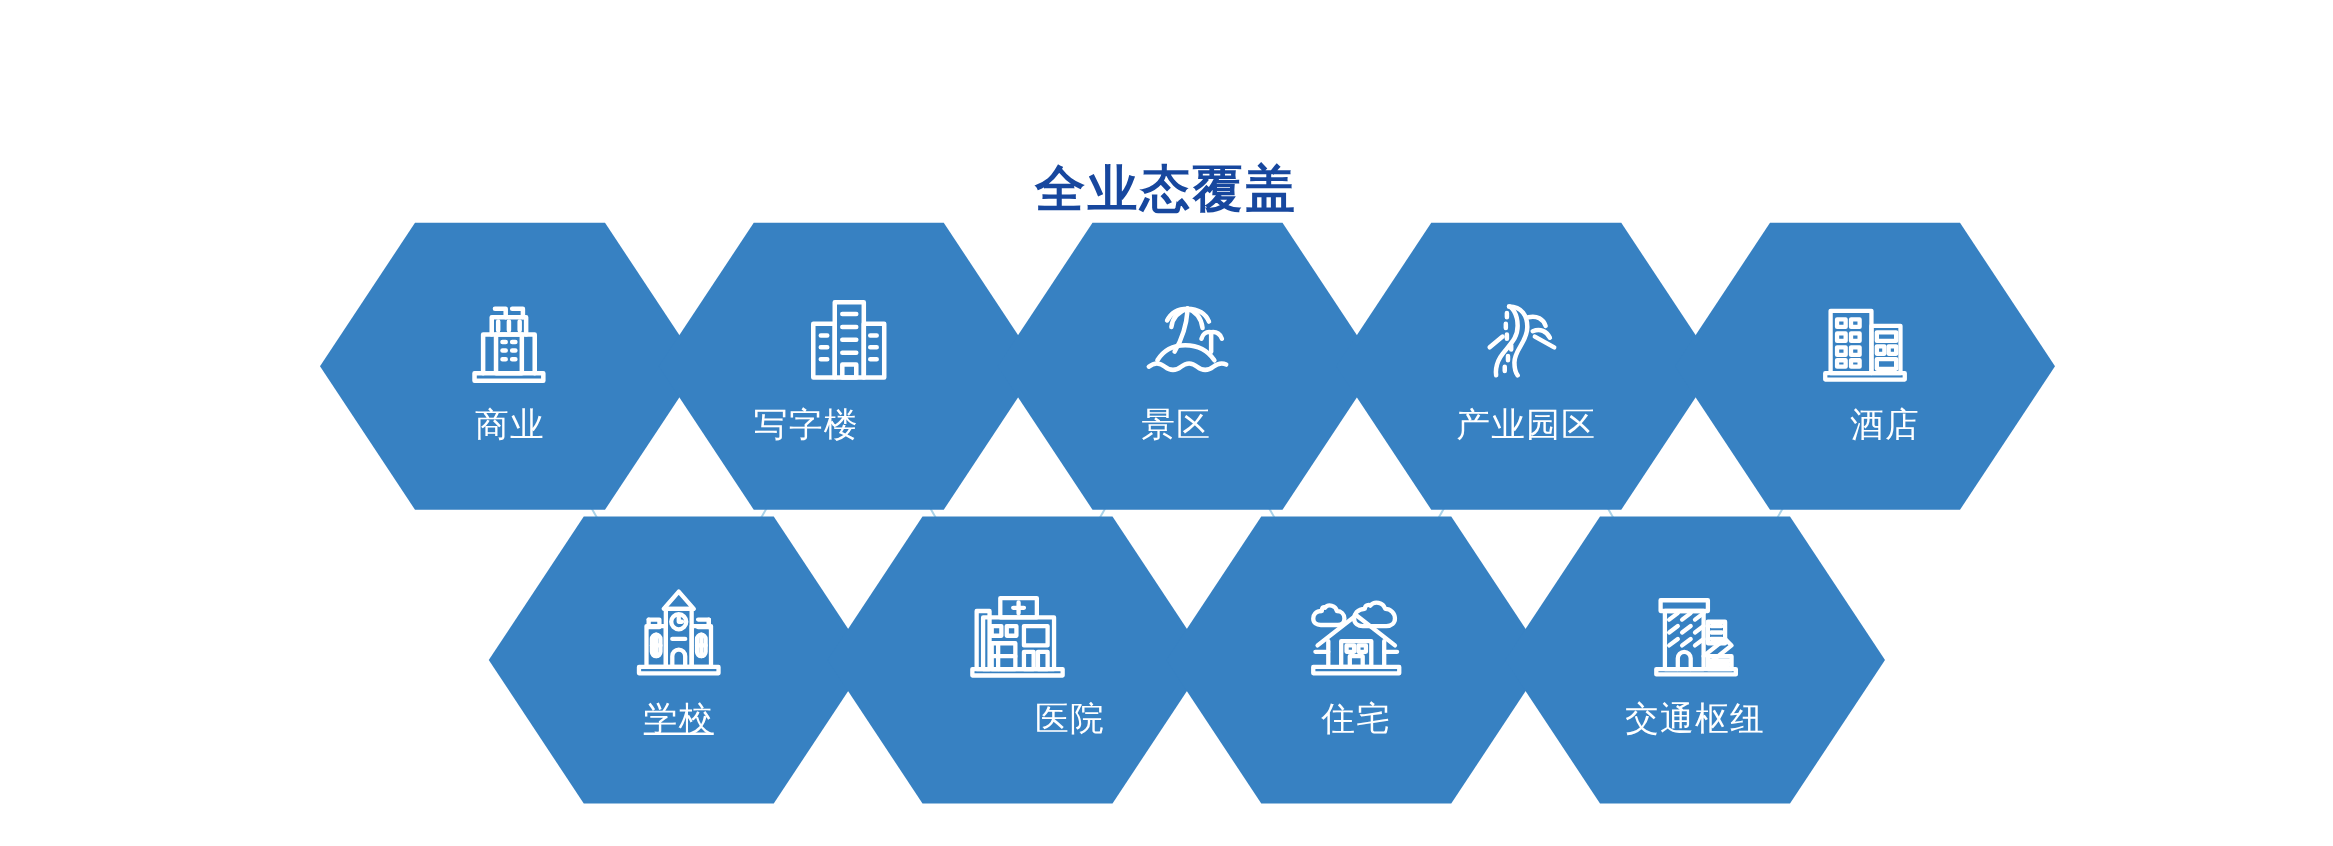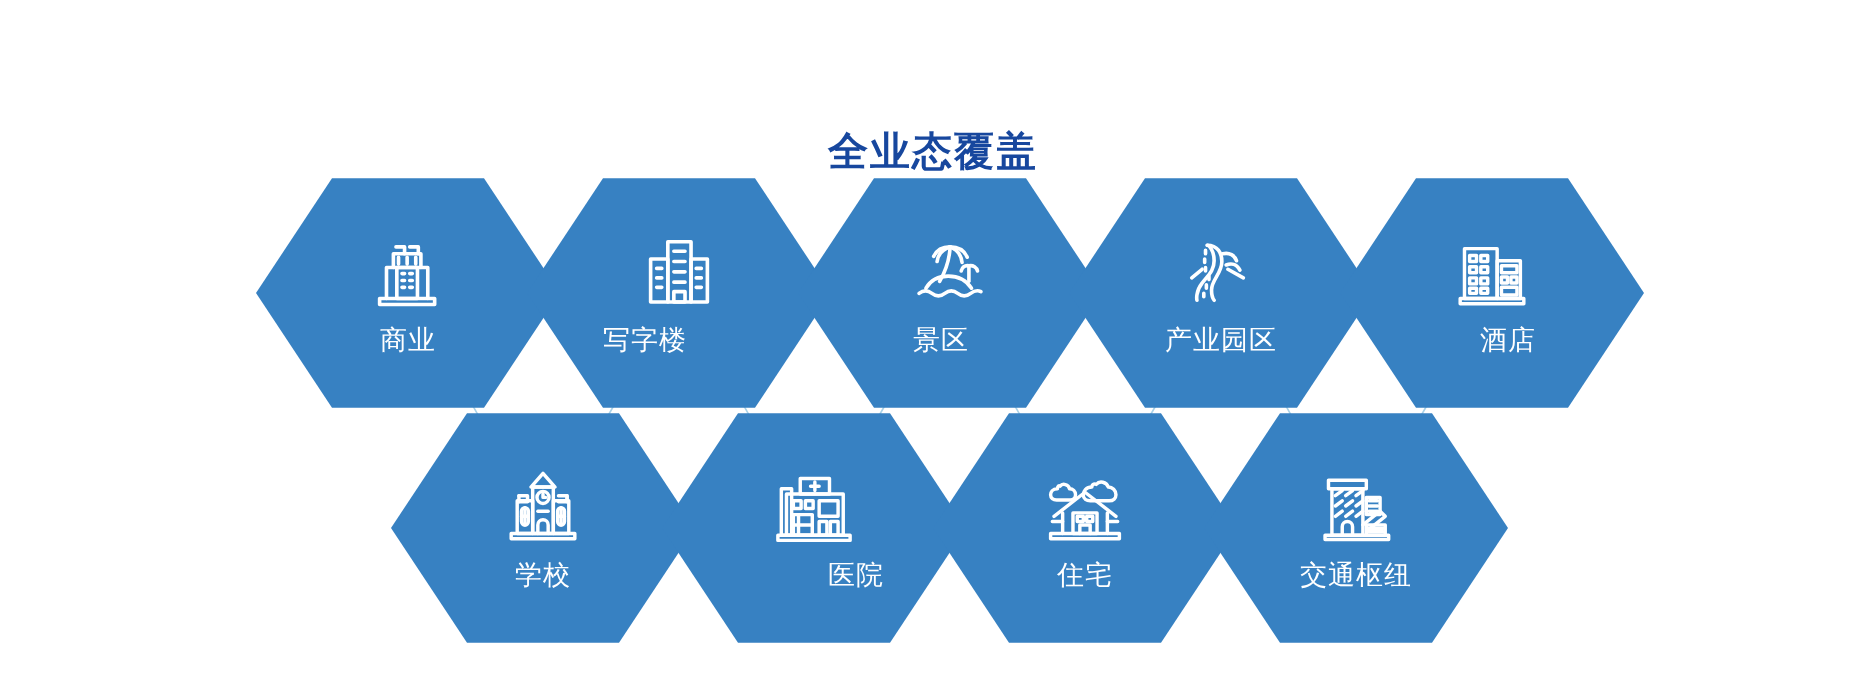--- a/index.html
+++ b/index.html
@@ -248,19 +248,19 @@
         </g>
       </g>
   </svg>
 
   <div id="labels">
       <div class="hex-label" style="left: 408px; top: 282px;">商业</div>
       <div class="hex-label" style="left: 645px; top: 282px;">写字楼</div>
       <div class="hex-label" style="left: 941px; top: 282px; font-family: Liberation Serif, serif;">景区</div>
       <div class="hex-label" style="left: 1221px; top: 282px;">产业园区</div>
       <div class="hex-label" style="left: 1508px; top: 282px;">酒店</div>
-      <div class="hex-label" style="left: 543px; top: 517px;">学校</div>
+      <div class="hex-label" style="left: 543px; top: 517px; text-decoration: underline;">学校</div>
       <div class="hex-label" style="left: 856px; top: 517px;">医院</div>
       <div class="hex-label" style="left: 1085px; top: 517px;">住宅</div>
       <div class="hex-label" style="left: 1356px; top: 517px;">交通枢纽</div>
     </div>
 
 </div>
 
 </body></html>

